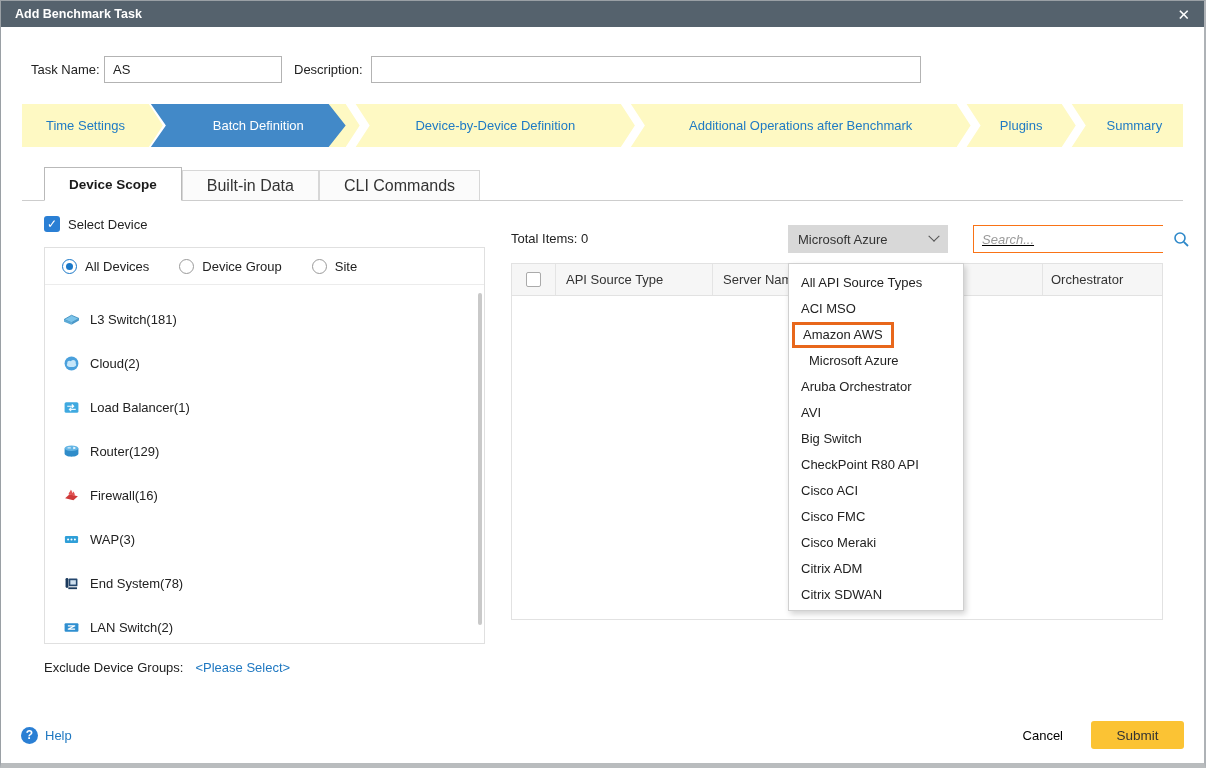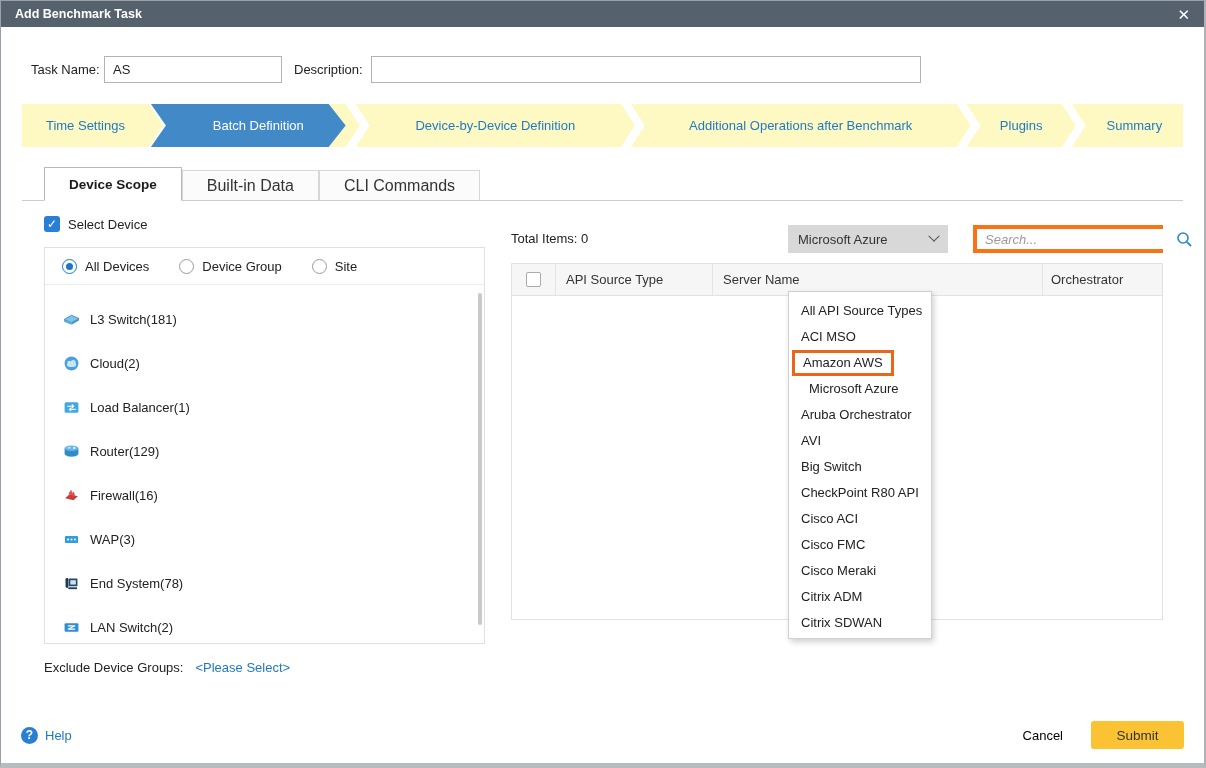--- a/index.html
+++ b/index.html
@@ -61,39 +61,39 @@
   .dev-label { font-size:13px; color:#222; }
   .scrollbar { position:absolute; right:2px; top:8px; width:4px; height:332px; background:#c9c9c9; border-radius:2px; cursor:pointer; }
   .exclude-row { margin-top:16px; font-size:13px; color:#222; display:flex; gap:12px; align-items:center; }
   .link { color:#1f78c1; cursor:pointer; }
 
   
   .controls-row { position:relative; height:28px; margin-top:12px; }
   .total-items { font-size:13px; color:#222; line-height:28px; }
   .dd-trigger { position:absolute; left:277px; top:0; width:160px; height:28px; background:#d8d8d8; display:flex; align-items:center; padding:0 10px; font-size:13px; color:#333; cursor:pointer; }
   .dd-caret { margin-left:auto; width:8px; height:8px; border-right:1.6px solid #555; border-bottom:1.6px solid #555; transform:rotate(45deg) translate(-2px,-2px); }
-  .searchbox { position:absolute; right:0; top:0; width:190px; height:28px; border:4px solid #f97316; display:flex; align-items:center; background:#fff; }
+  .searchbox { position:absolute; right:0; top:0; width:190px; height:28px; border:1px solid #f97316; display:flex; align-items:center; background:#fff;text-decoration:underline; }
   .searchbox input { flex:1; border:none; outline:none; height:100%; padding:0 8px; font-size:13px; font-style:italic; color:#444; font-family:"Liberation Sans", sans-serif; }
   .searchbox input::placeholder { color:#9a9a9a; font-style:italic; }
   .search-icon { width:26px; flex:none; display:flex; align-items:center; justify-content:center; cursor:pointer; }
 
   
   .table { margin-top:10px; border:1px solid #e2e2e2; }
   .thead { display:flex; height:32px; background:#f6f6f6; border-bottom:1px solid #e2e2e2; align-items:flex-end; }
   .th { font-size:13px; color:#333; padding:0 10px; height:100%; display:flex; align-items:center; border-left:1px solid #e4e4e4; }
   .th:first-child { border-left:none; }
   .th-cb { width:43px; flex:none; justify-content:center; }
   .th-cb .ecb { width:15px; height:15px; border:1px solid #aaa; background:#fff; border-radius:2px; cursor:pointer; }
   .th-api { width:157px; flex:none; }
   .th-server { width:330px; flex:none; }
   .th-desc { flex:1; padding-left:8px; }
   .tbody { height:323px; background:#fff; }
 
   
-  .dd-list { position:absolute; left:277px; top:78px; width:144px; background:#fff; border:1px solid #d0d0d0; box-shadow:2px 3px 6px rgba(0,0,0,0.18); z-index:20; padding:6px 0 2px 0; }
+  .dd-list { position:absolute; left:277px; top:50px; width:176px; background:#fff; border:1px solid #d0d0d0; box-shadow:2px 3px 6px rgba(0,0,0,0.18); z-index:20; padding:6px 0 2px 0; }
   .opt { height:26px; line-height:26px; font-size:13px; color:#222; padding-left:12px; white-space:nowrap; cursor:pointer; }
   .opt.sel { padding-left:20px; }
   .opt .hl { display:inline-block; border:3px solid #e8671b; padding:0 8px; margin-left:-9px; line-height:20px; }
 
   
   .footer { position:absolute; left:0; right:0; bottom:8px; height:40px; display:flex; align-items:center; padding:0 20px; background:#fff; }
   .help { display:flex; align-items:center; gap:7px; cursor:pointer; }
   .help-icon { width:17px; height:17px; border-radius:50%; background:#2a7fd4; color:#fff; font-size:12px; font-weight:bold; text-align:center; line-height:17px; }
   .help-label { color:#1f78c1; font-size:13px; }
   .spacer { flex:1; }

